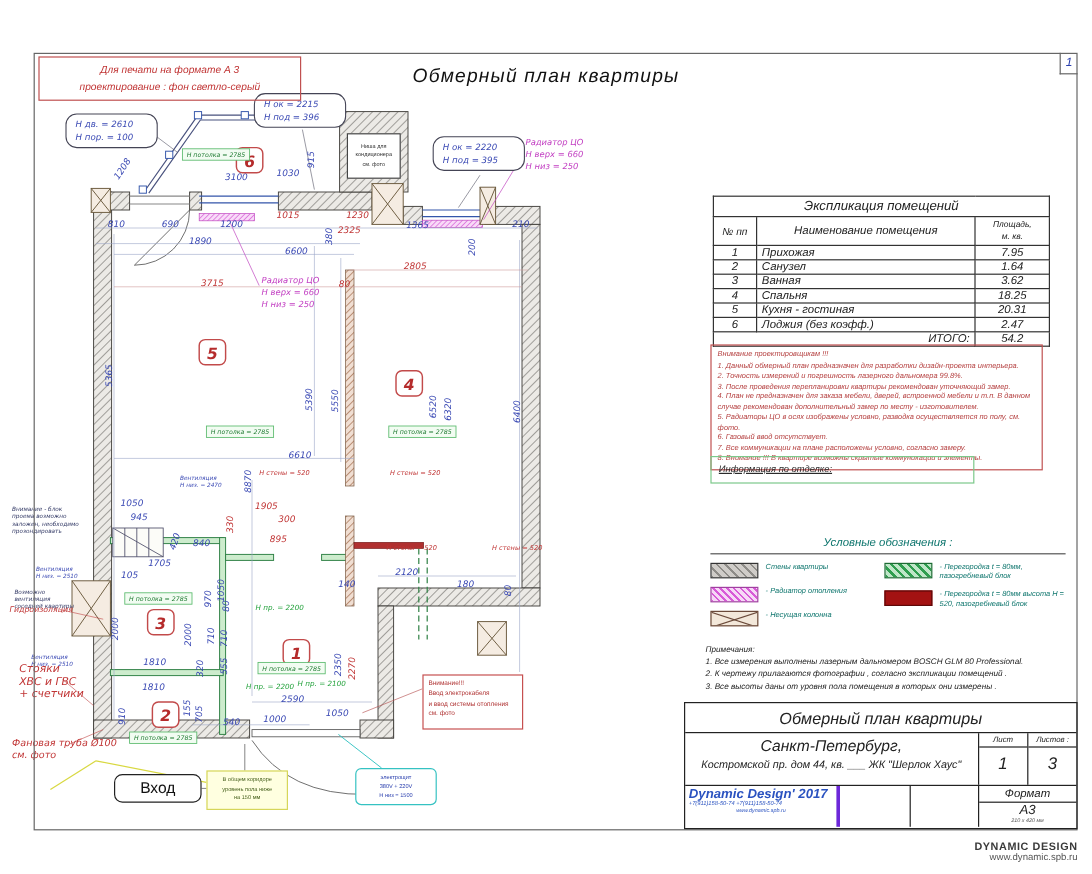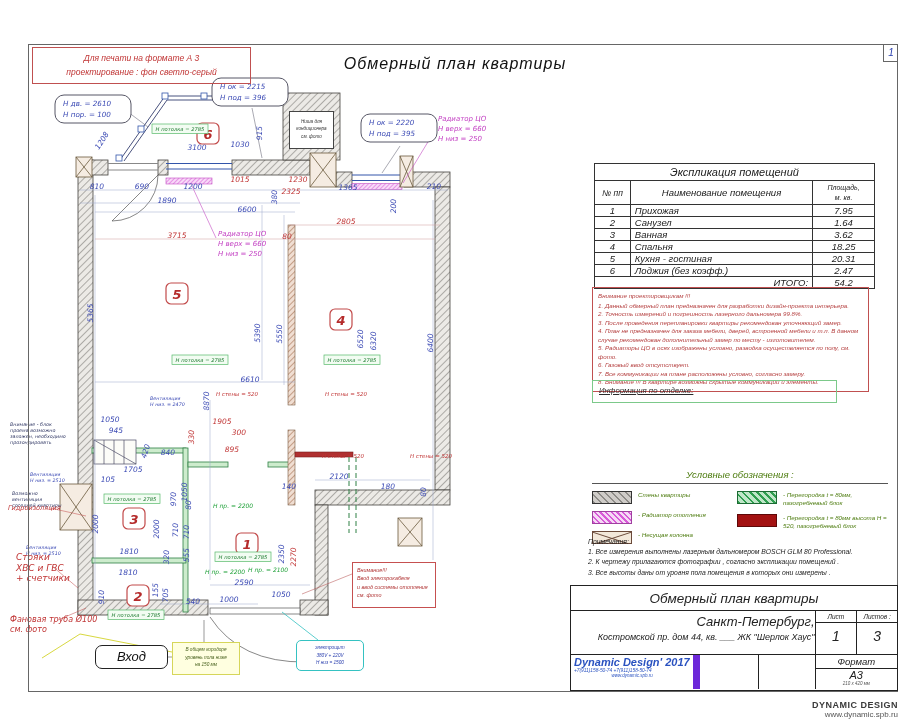--- a/index.html
+++ b/index.html
@@ -24,25 +24,25 @@
   #expl .h-area { width:62px; font-size:7px; font-weight:normal; line-height:1.4; }
   #expl td { font-size:9.5px; height:12px; }
   #expl td.c { text-align:center; }
   #expl td.n { padding-left:4px; }
   #expl td.total-l { text-align:right; padding-right:4px; font-size:9.5px;margin-top:11px; }
 
   .panel { font-style:italic; }
   #warn-box { left:592px; top:287px; width:277px; border:1px solid #c05050; color:#b54040;
               font-size:6.2px; line-height:1.38; padding:4px 5px; }
   #warn-box .bx-title { margin-bottom:1px; }
-  #finish-box { left:592px; top:380px; width:245px; border:1px solid #7cc98a; color:#2a2a2a;
+  #finish-box { left:592px; top:380px; width:220px; border:1px solid #7cc98a; color:#2a2a2a;
                 font-size:7.8px; line-height:1.55; padding:4px 6px; }
   #finish-box .bx-title { text-decoration:underline; margin-bottom:1px; }
 
-  #legend { left:592px; top:469px; width:296px; color:#4d7c0f; }
+  #legend { left:592px; top:447px; width:296px; color:#0f766e; }
   #legend .lg-title { text-align:center; font-size:9.5px; border-bottom:1.5px solid #555; padding-bottom:3px; margin-bottom:7px; }
   #legend .lg-cols { display:flex; }
   #legend .lg-col { display:flex; flex-direction:column; gap:7px; }
   #legend .lg-col1 { width:145px; }
   #legend .lg-col2 { width:151px; }
   .lg-item { display:flex; align-items:flex-start; gap:6px; font-size:6.2px; line-height:1.3; }
   .sw { width:40px; height:13px; border:1px solid #333; flex:none; position:relative; overflow:hidden; }
   .sw-walls    { background:repeating-linear-gradient(45deg,#8e8c88 0 1.5px,#cfccc8 1.5px 5px); }
   .sw-radiator { background:repeating-linear-gradient(45deg,#d85ad8 0 1.5px,#f6d8f6 1.5px 4px); border-color:#a040a0; }
   .sw-column   { background:#f3e8da; border-color:#6b4a3a; }
@@ -51,45 +51,45 @@
   .sw-column::after  { transform:rotate(-18deg); }
   .sw-green { background:repeating-linear-gradient(45deg,#2f9e4f 0 2px,#bfe6c8 2px 5px); border-color:#1c6b33; }
   .sw-red   { background:#a31212; border-color:#5e0808; }
 
   #notes { left:588px; top:537px; width:305px; color:#222; font-size:6.8px; line-height:1.5; }
 
   
   #tblock { left:570px; top:585px; width:328px; height:106px; border:1.5px solid #222; color:#222; font-style:italic; }
   .tb-r1 { height:25px; border-bottom:1px solid #222; text-align:center; font-size:13.5px; line-height:25px; }
   .tb-r2 { height:44px; border-bottom:1px solid #222; display:flex; }
-  .tb-addr { width:246px; border-right:1px solid #222; text-align:right; padding-top:3px; }
+  .tb-addr { width:246px; border-right:1px solid #222; text-align:center; padding-top:3px; }
   .tb-city { font-size:13px; }
   .tb-street { font-size:9px; margin-top:3px; }
   .tb-cell { width:41px; display:flex; flex-direction:column; }
   .tb-cell + .tb-cell { border-left:1px solid #222; }
   .tb-cell .h { font-size:6.5px; text-align:center; border-bottom:1px solid #222; padding:2px 0; }
   .tb-cell .v { font-size:14px; text-align:center; flex:1; line-height:26px; }
   .tb-r3 { height:34px; display:flex; }
-  .tb-co { width:130px; border-right:7px solid #6d28d9; padding:1px 3px; }
+  .tb-co { width:130px; border-right:3px solid #6d28d9; padding:1px 3px; }
   .co-name { color:#2a52c0; font-weight:bold; font-size:11px; }
   .co-ph { font-size:4.8px; color:#2a52c0; }
   .co-site { font-size:4.5px; color:#2a52c0; text-align:center; }
   .tb-e1 { width:59px; border-right:1px solid #222; }
   .tb-e2 { width:57px; border-right:1px solid #222; }
   .tb-fmt { width:82px; text-align:center; }
   .fmt-l { font-size:9.5px; border-bottom:1px solid #222; padding:1px 0; }
   .fmt-v { font-size:11px; }
   .fmt-s { font-size:4.5px; color:#555; }
 
   #footer { left:755px; top:700px; width:143px; text-align:right; }
   #footer .f1 { font-size:9px; font-weight:bold; color:#3a3a3a; letter-spacing:0.5px; }
   #footer .f2 { font-size:8px; color:#555; }
 
   
-  .pl-box { font-style:italic; }
+  .pl-box { }
   #niche-note { left:289px; top:111px; width:45px; height:38px; border:1px solid #444; background:#fff;
                 font-size:4.6px; text-align:center; color:#333; padding-top:6px; line-height:1.6; }
   #warn-callout { left:352px; top:562px; width:84px; height:46px; border:1px solid #c65050; background:#fff;
                   color:#b03434; font-size:5.4px; padding:3px 4px; line-height:1.55; }
   #electro-box { left:296px; top:640px; width:68px; height:31px; border:1px solid #35c2c2; border-radius:5px; background:#fff;
                  color:#2a3fae; font-size:4.7px; text-align:center; padding-top:3px; line-height:1.6; }
   #corridor-note { left:172px; top:642px; width:68px; height:33px; border:1px solid #d6d65a; background:#ffffe0;
                    color:#49621f; font-size:4.7px; text-align:center; padding-top:3px; line-height:1.6; }
   #entrance { left:95px; top:645px; width:73px; height:24px; border:1.4px solid #222; border-radius:7px; background:#fff;
               font-size:13px; text-align:center; line-height:21px; color:#111; }

